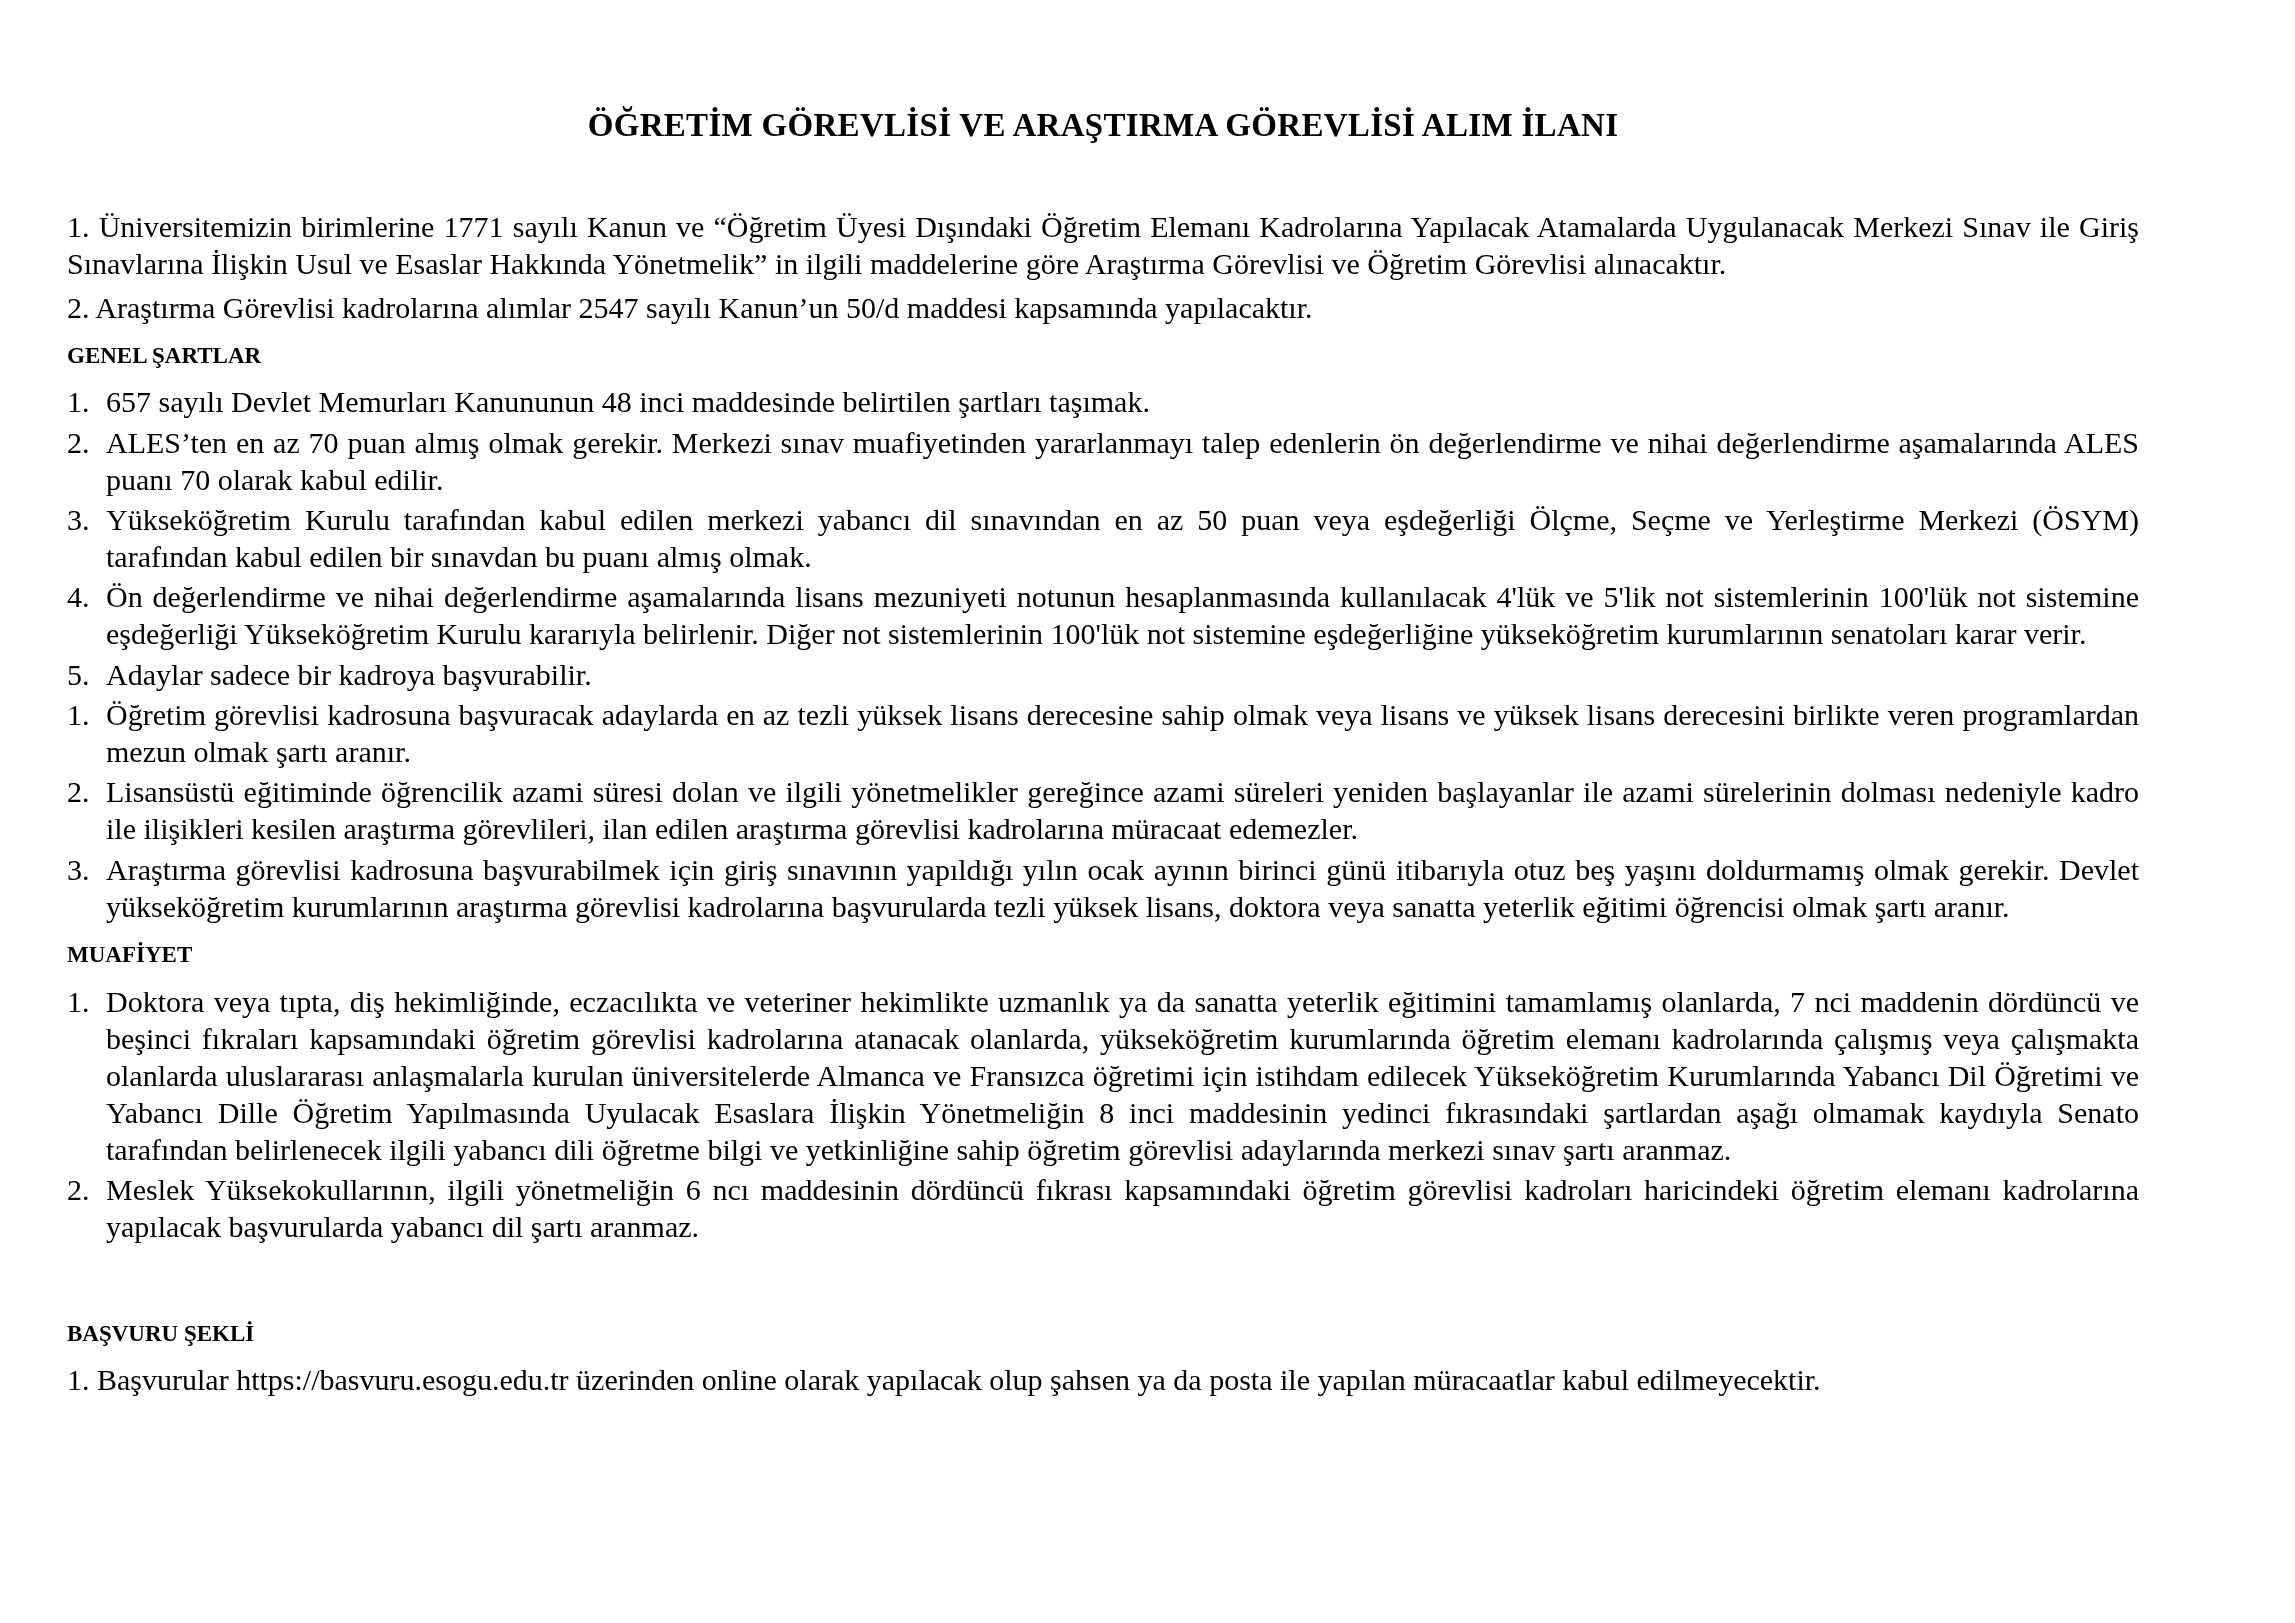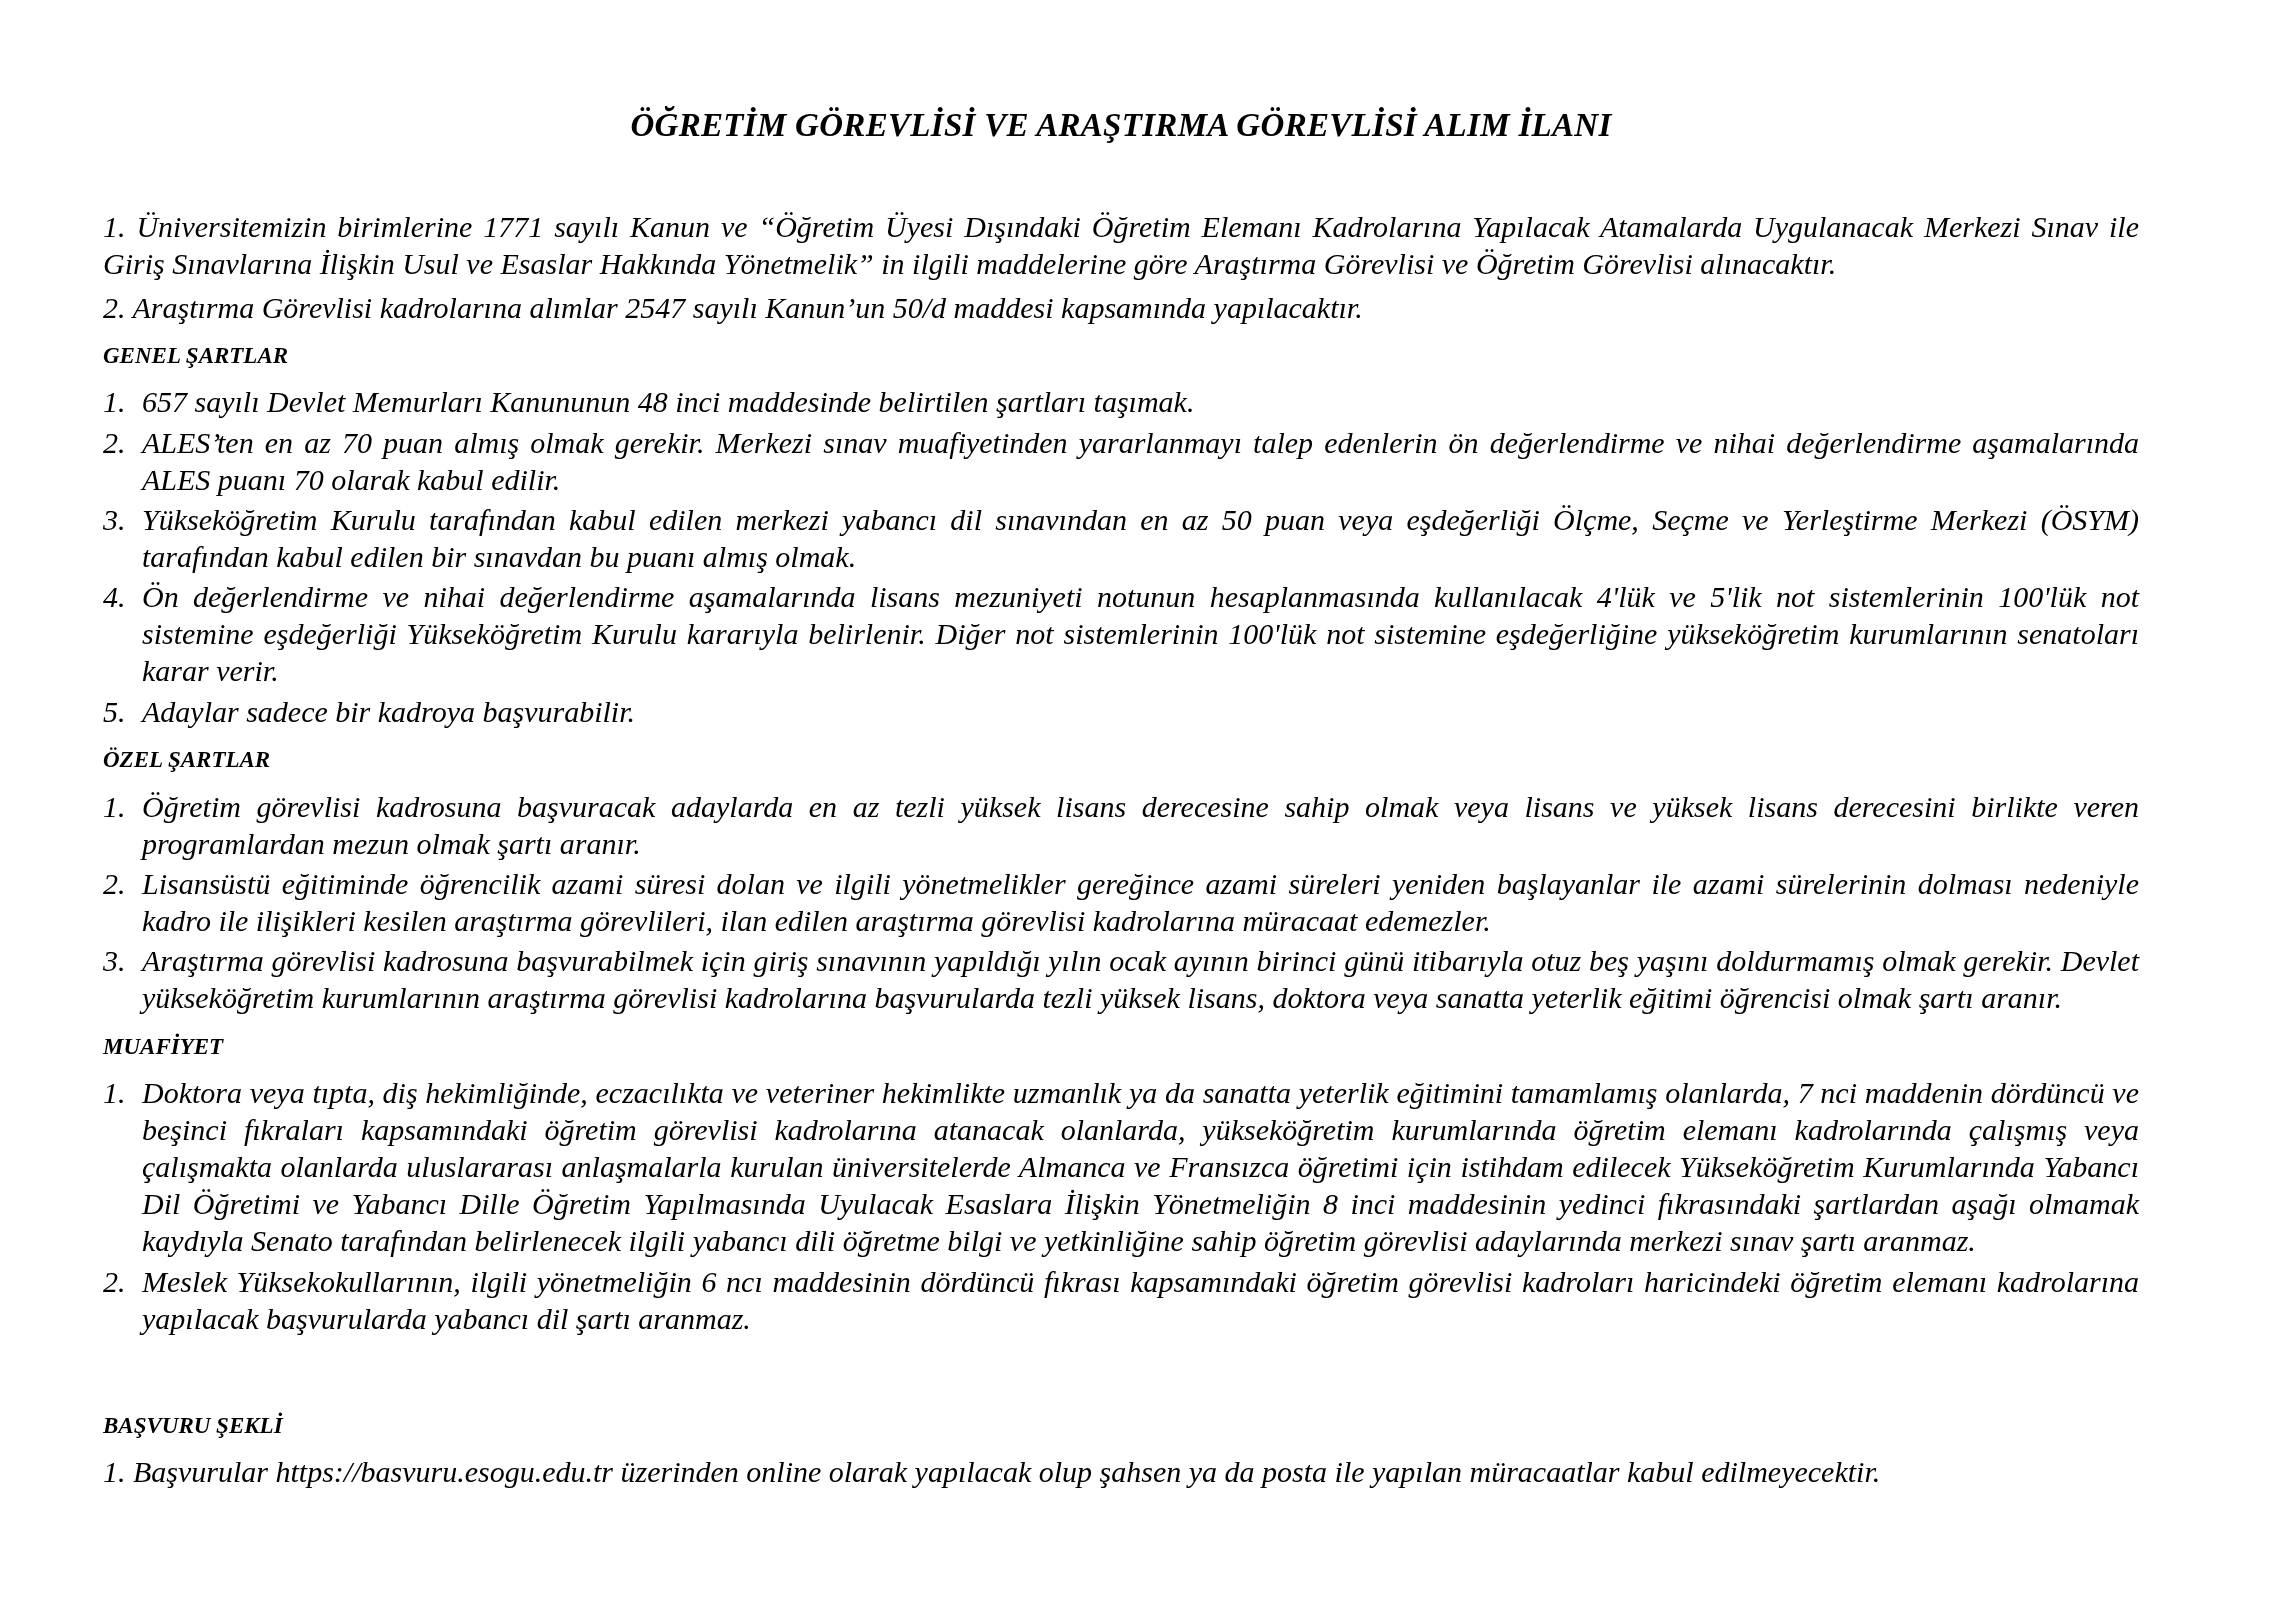--- a/index.html
+++ b/index.html
@@ -12,24 +12,23 @@
     height: 1623px;
     font-family: "Liberation Serif", "DejaVu Serif", serif;
     font-size: 30px;
     line-height: 37px;
     color: #000000;
   }
   .page {
     box-sizing: border-box;
     width: 2295px;
     height: 1623px;
-    padding: 106px 156px 0 103px;
+    padding: 106px 156px 0 67px;
     overflow: hidden;
     background: #ffffff;
-    font-style: italic;
   }
   h1.doc-title {
     margin: 0;
     font-size: 33px;
     line-height: 39px;
     font-weight: bold;
     text-align: center;
     letter-spacing: 0.3px;
   }
   .intro {
@@ -95,21 +94,20 @@
         <div class="txt">Ön değerlendirme ve nihai değerlendirme aşamalarında lisans mezuniyeti notunun hesaplanmasında kullanılacak 4'lük ve 5'lik not sistemlerinin 100'lük not sistemine eşdeğerliği Yükseköğretim Kurulu kararıyla belirlenir. Diğer not sistemlerinin 100'lük not sistemine eşdeğerliğine yükseköğretim kurumlarının senatoları karar verir.</div>
       </div>
       <div class="li">
         <span class="num">5.</span>
         <div class="txt">Adaylar sadece bir kadroya başvurabilir.</div>
       </div>
     </div>
   </div>
 
   <div class="section">
-    <h2 class="section-heading">ÖZEL ŞARTLAR</h2>
     <div class="olist">
       <div class="li">
         <span class="num">1.</span>
         <div class="txt">Öğretim görevlisi kadrosuna başvuracak adaylarda en az tezli yüksek lisans derecesine sahip olmak veya lisans ve yüksek lisans derecesini birlikte veren programlardan mezun olmak şartı aranır.</div>
       </div>
       <div class="li">
         <span class="num">2.</span>
         <div class="txt">Lisansüstü eğitiminde öğrencilik azami süresi dolan ve ilgili yönetmelikler gereğince azami süreleri yeniden başlayanlar ile azami sürelerinin dolması nedeniyle kadro ile ilişikleri kesilen araştırma görevlileri, ilan edilen araştırma görevlisi kadrolarına müracaat edemezler.</div>
       </div>
       <div class="li">

